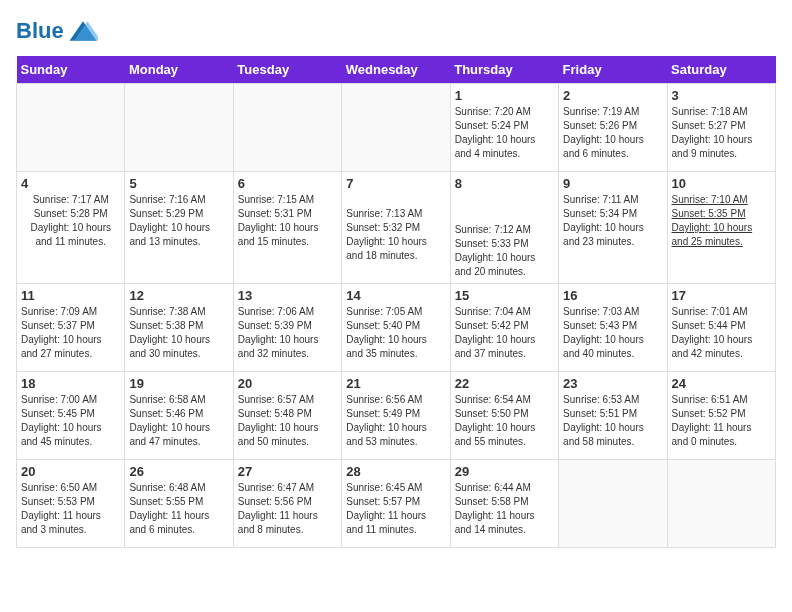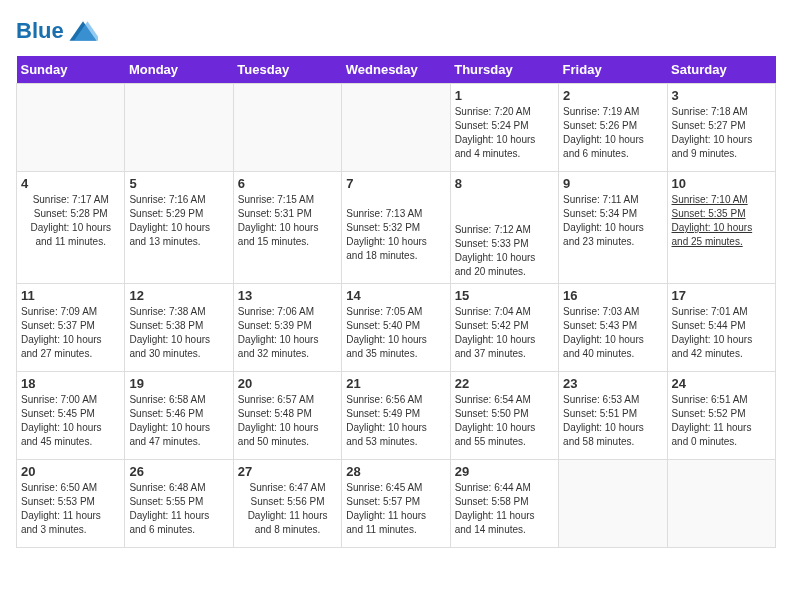--- a/index.html
+++ b/index.html
@@ -300,21 +300,21 @@
         </td>
         <td>
           <div class="day-number">26</div>
           <div class="day-info" style="white-space: pre-line;">Sunrise: 6:48 AM
 Sunset: 5:55 PM
 Daylight: 11 hours
 and 6 minutes.</div>
         </td>
         <td>
           <div class="day-number">27</div>
-          <div class="day-info" style="white-space: pre-line; text-align: center;">Sunrise: 6:47 AM
+          <div class="day-info" style="white-space: pre-line;">Sunrise: 6:47 AM
 Sunset: 5:56 PM
 Daylight: 11 hours
 and 8 minutes.</div>
         </td>
         <td>
           <div class="day-number">28</div>
           <div class="day-info" style="white-space: pre-line;">Sunrise: 6:45 AM
 Sunset: 5:57 PM
 Daylight: 11 hours
 and 11 minutes.</div>

